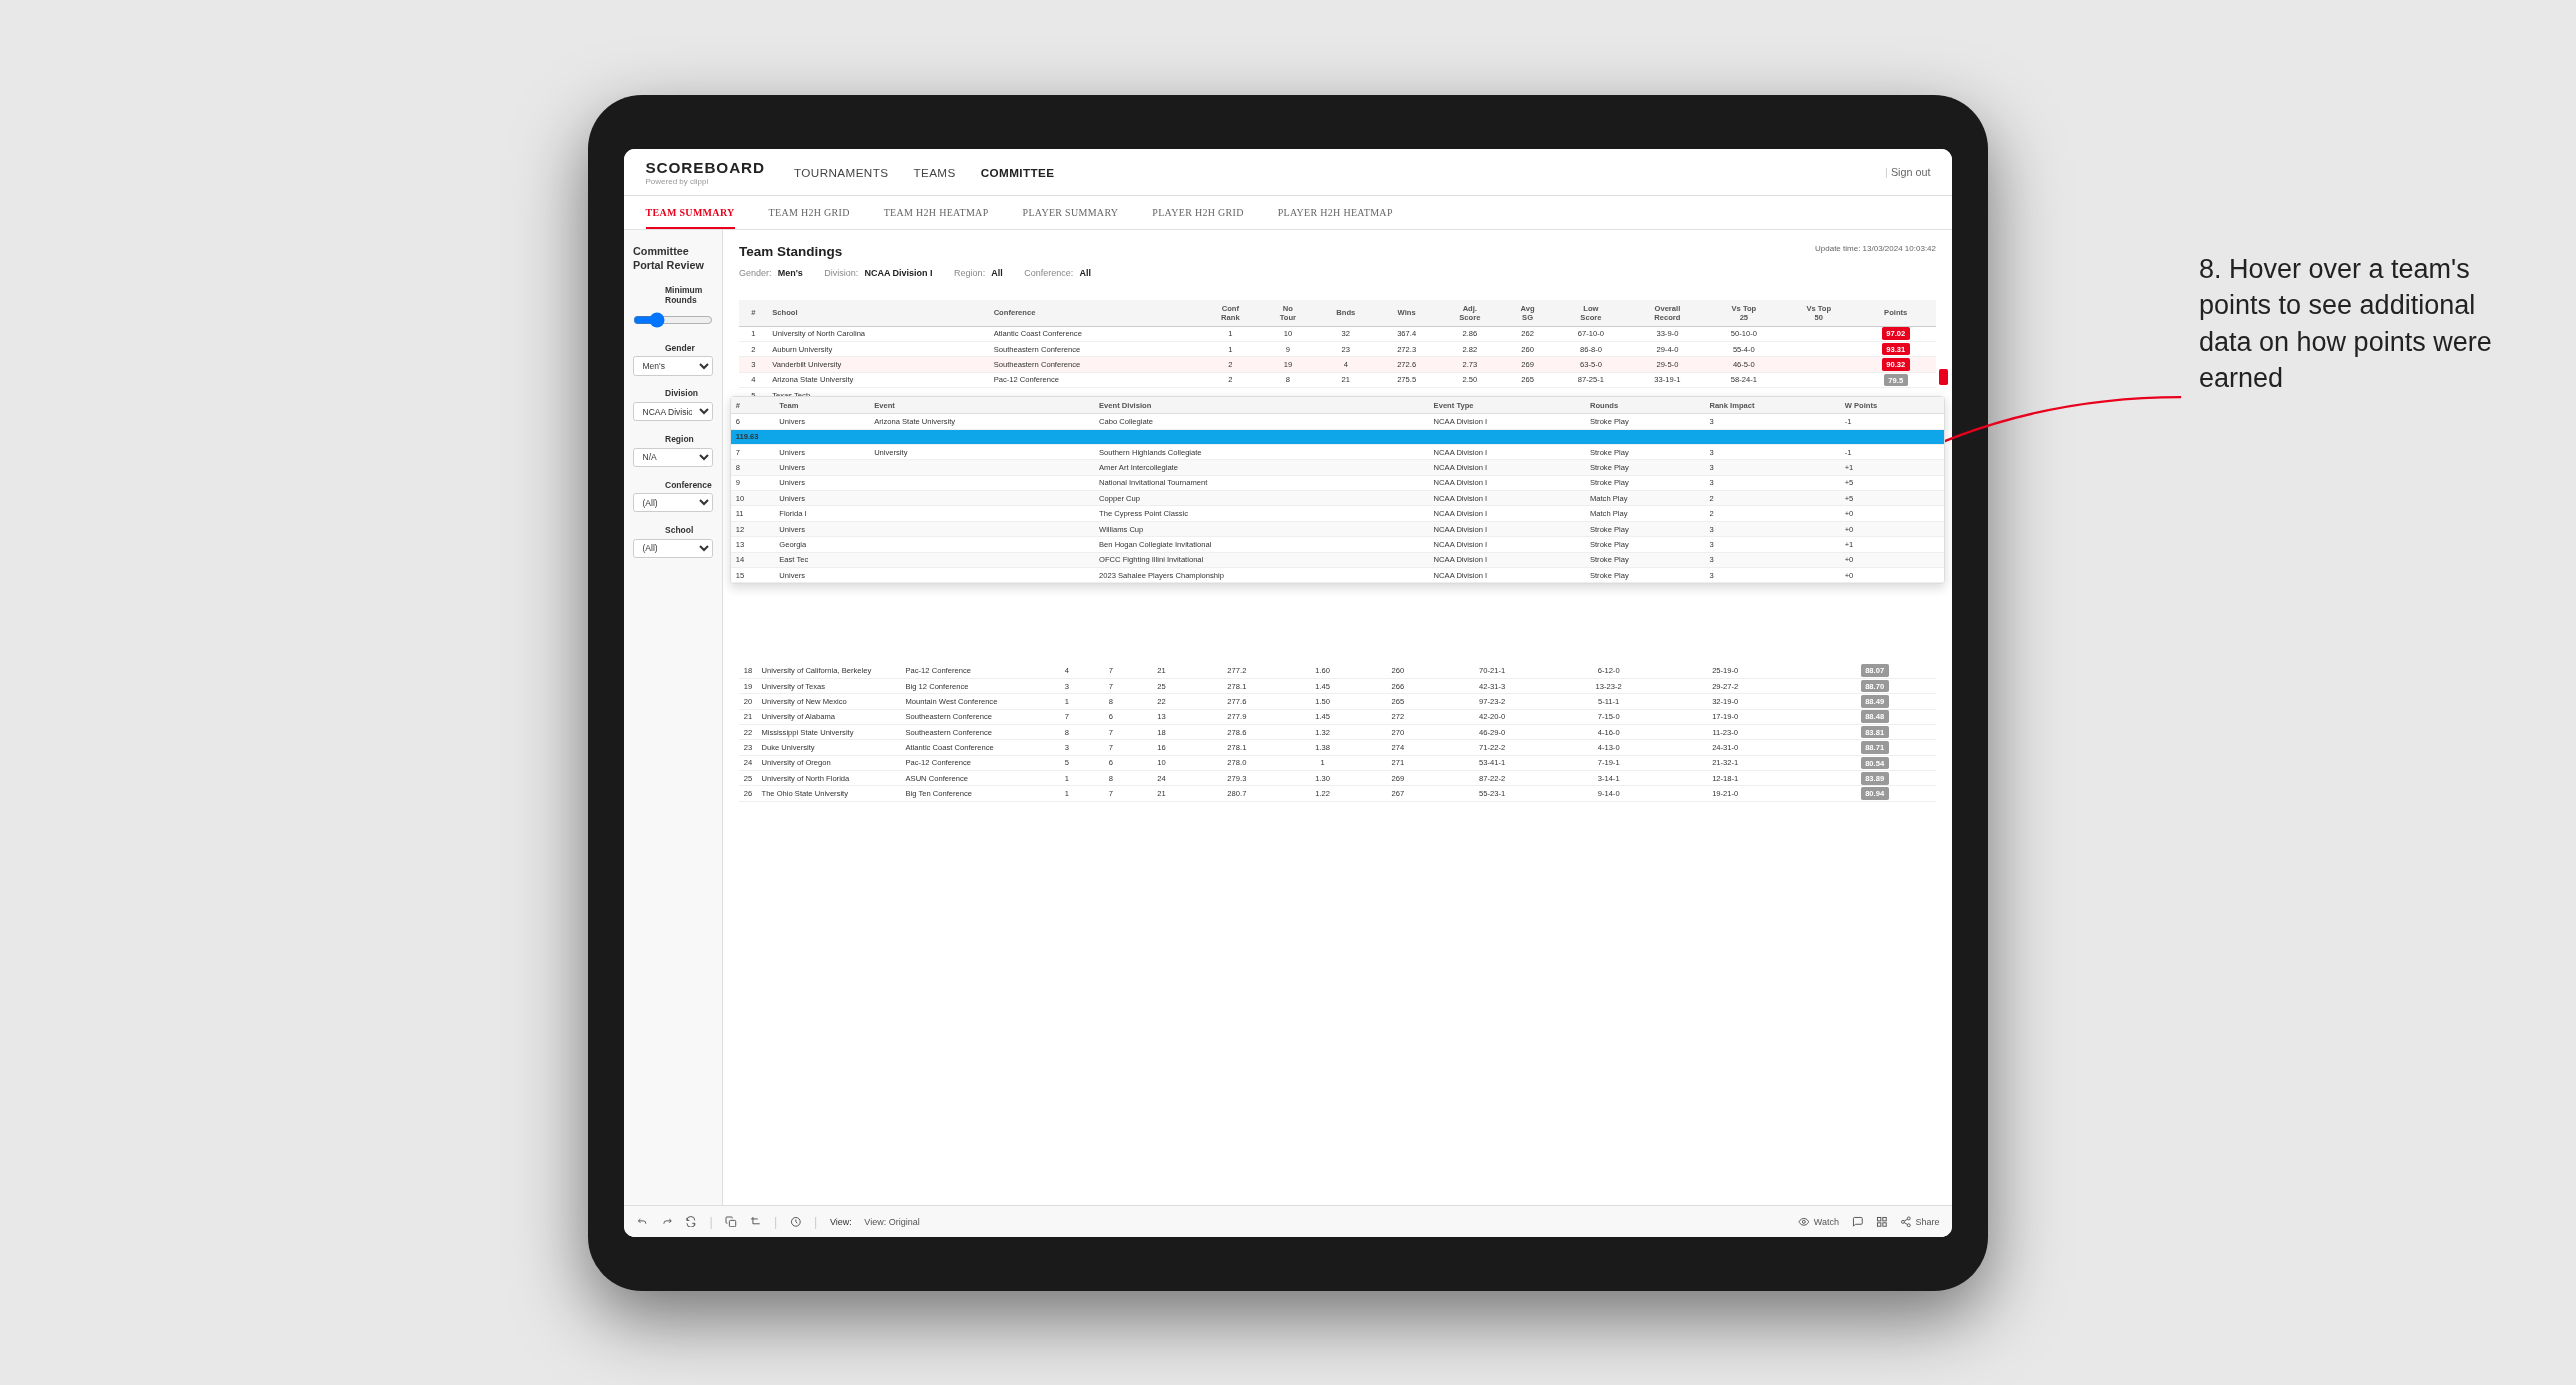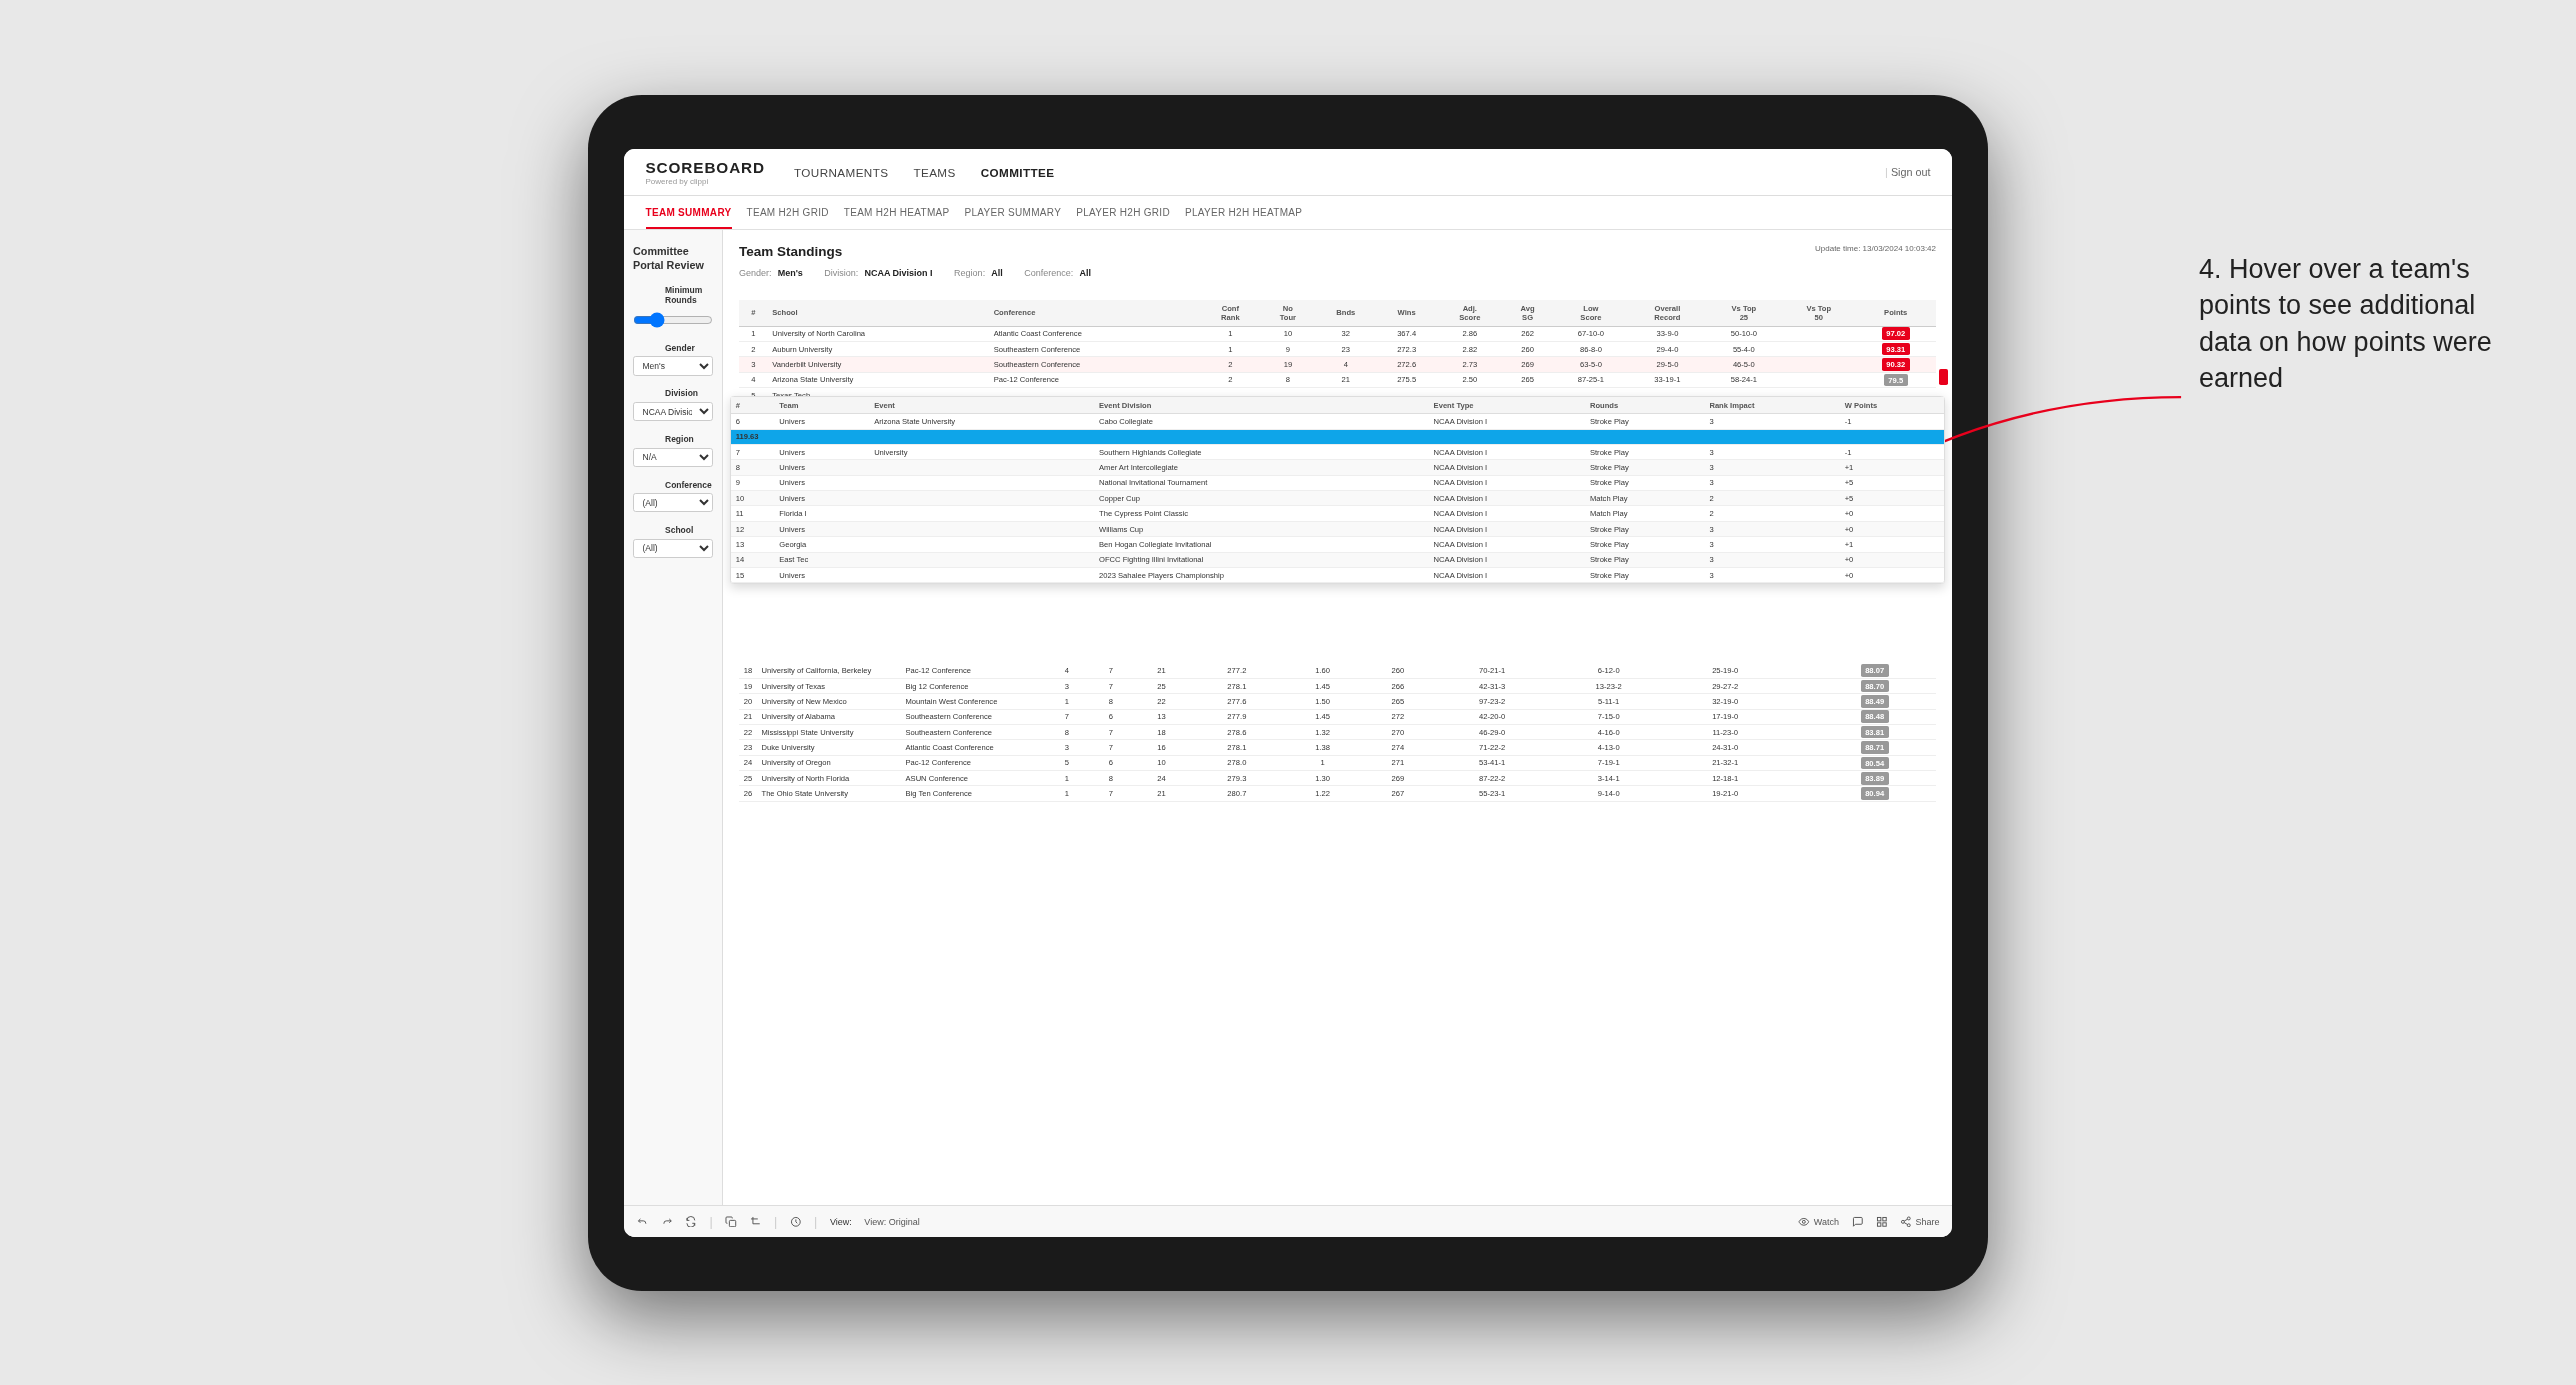--- a/index.html
+++ b/index.html
@@ -106,22 +106,23 @@
     }
 
     
     .sub-nav {
       background: #fff;
       border-bottom: 1.8px solid #e0e0e0;
       display: flex;
       align-items: center;
       padding: 0 21.5px;
       height: 34px;
-      gap: 15px;
+      gap: 34px;
       flex-shrink: 0;
+      font-family: Liberation Serif, serif;
     }
 
     .sub-nav-item {
       font-size: 10px;
       color: #666;
       cursor: pointer;
       padding: 9px 0;
       font-weight: 500;
       letter-spacing: 0.3px;
       border-bottom: 2.7px solid transparent;
@@ -924,21 +925,21 @@
             </svg>
             <span>Share</span>
           </div>
         </div>
       </div>
 
     </div>
   </div>
 
   <div style="position:absolute; right:54px; top:251px; width:323px;">
-    <div style="font-size:27px; font-weight:400; color:#222; line-height:1.35;">4. Hover over a team's points to see additional data on how points were earned</div>
+    <div style="font-size:27px; font-weight:400; color:#222; line-height:1.35;">8. Hover over a team's points to see additional data on how points were earned</div>
 
     <svg style="position:absolute; bottom:-108px; left:-359px; width:377px; height:126px;" viewBox="0 0 420 140" width="377" height="126">
       <defs>
         <marker id="arrowhead" markerWidth="8" markerHeight="6" refX="6" refY="3" orient="auto">
           <polygon points="0 0, 8 3, 0 6" fill="#e8001c"></polygon>
         </marker>
       </defs>
       <path d="M380,20 Q200,20 50,100" stroke="#e8001c" stroke-width="2.5" fill="none" marker-end="url(#arrowhead)"></path>
     </svg>
   </div>

